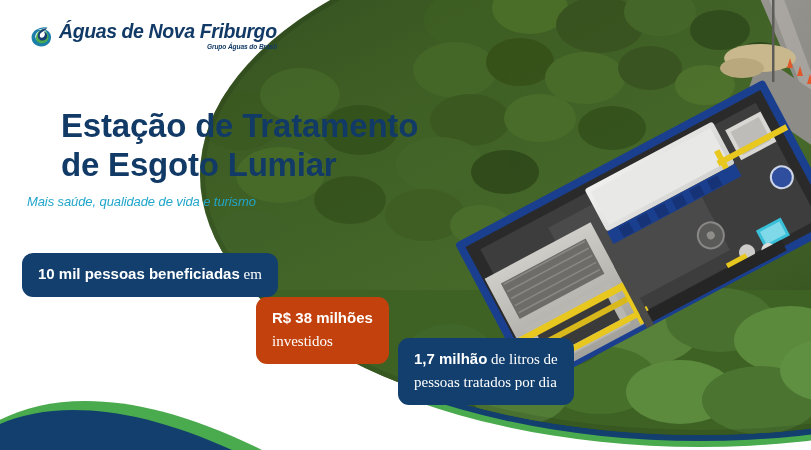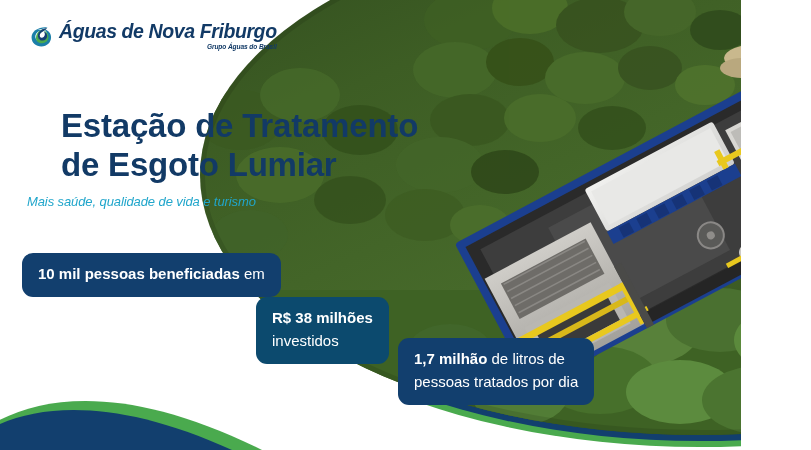--- a/index.html
+++ b/index.html
@@ -5,21 +5,21 @@
   html, body {
     margin: 0;
     padding: 0;
     background: #ffffff;
   }
   body {
     font-family: "Liberation Sans", sans-serif;
   }
   #banner {
     position: relative;
-    width: 741px;
+    width: 811px;
     height: 450px;
     background: #ffffff;
     overflow: hidden;
   }
 
   
   #art-wrap {
     position: absolute;
     left: 0; top: 0;
     width: 811px; height: 450px;
@@ -95,32 +95,32 @@
     position: absolute;
     z-index: 25;
     border-radius: 11px;
     color: #ffffff;
     font-size: 15px;
     line-height: 1.52;
     padding: 10px 16px 11px 16px;
     box-sizing: border-box;
   }
   .fact .strong { font-weight: bold; }
-  .fact .normal { font-weight: normal; }
+  .fact .normal { font-weight: normal; font-family: Liberation Serif, serif; }
   .fact .ln { display: block; white-space: nowrap; }
 
   #fact-people {
     left: 22px;
     top: 253px;
     background: #123f6e;
   }
   #fact-invest {
     left: 256px;
     top: 297px;
-    background: #0c4a6e;
+    background: #c2410c;
   }
   #fact-volume {
     left: 362px;
     top: 338px;
     background: #123f6e;
     margin-left: 36px;
   }
 
   
   #bottom-arcs {

